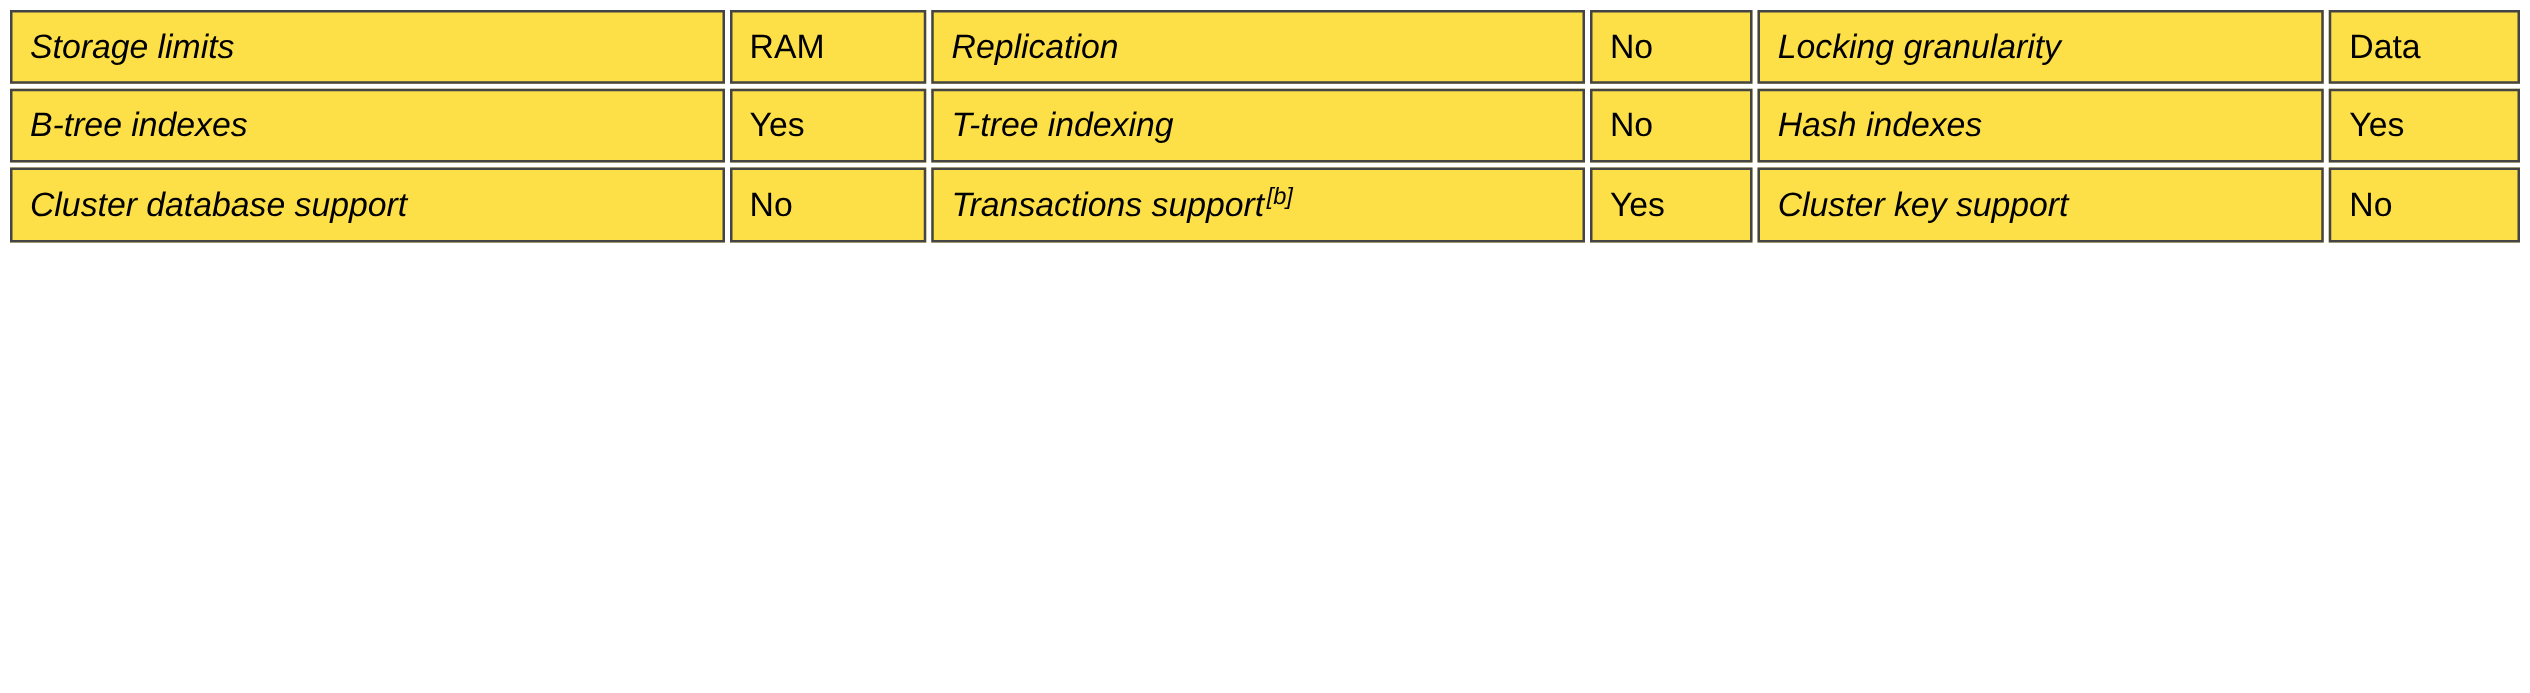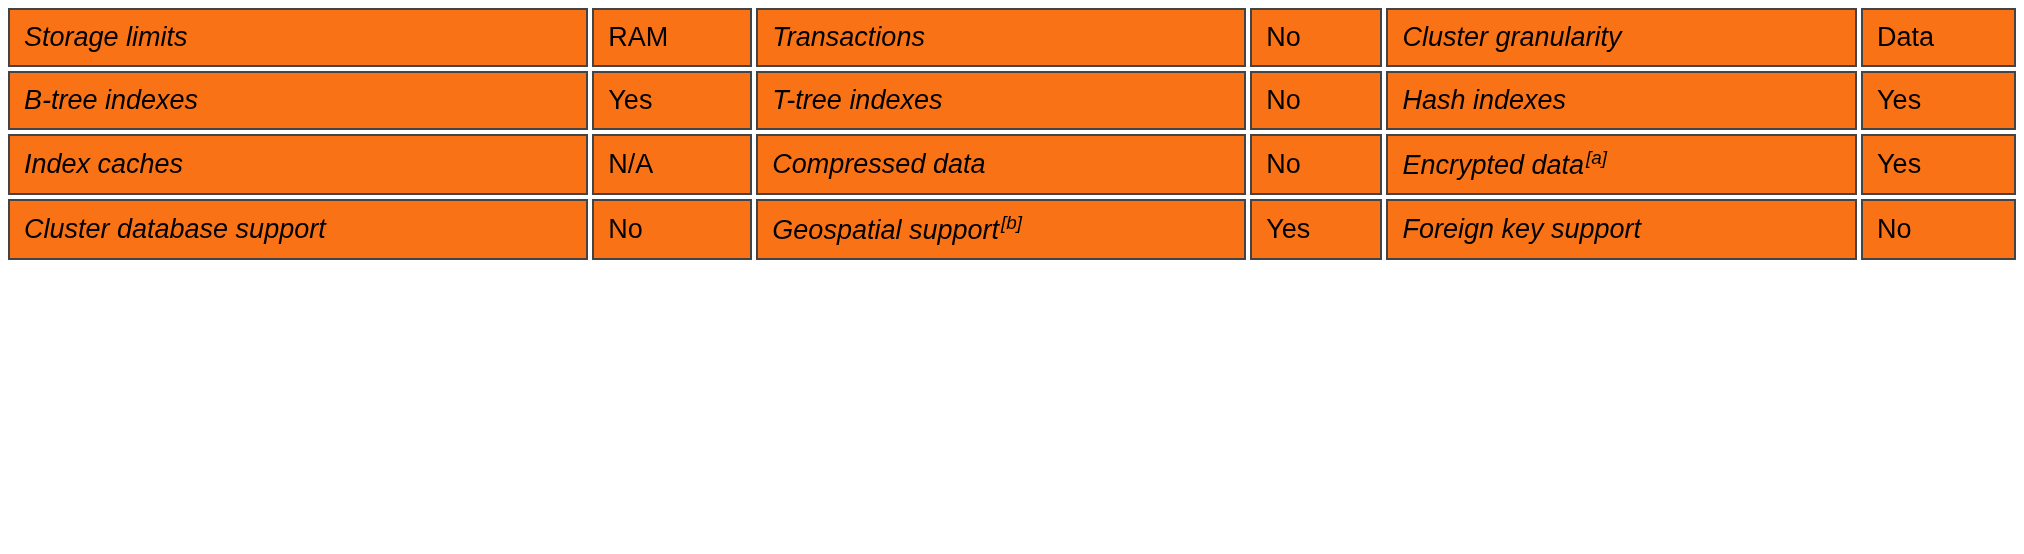--- a/index.html
+++ b/index.html
@@ -16,21 +16,21 @@
     table {
       border-collapse: separate;
       border-spacing: 4px;
       width: 100%;
     }
     td {
       border: 2px solid #444;
       padding: 10px 14px;
       vertical-align: middle;
       line-height: 1.3;
-      background: #f97316;
+      background: #fde047;
     }
     .feature-label {
       font-style: italic;
     }
     .feature-value {
       font-style: normal;
       white-space: nowrap;
       margin-left: 44px;
     }
     .footnote {
@@ -41,43 +41,35 @@
     }
   </style>
 </head>
 <body>
 
 <table>
   <tbody id="table-body">
       <tr>
         <td class="feature-label"><span>Storage limits</span></td>
         <td class="feature-value">RAM</td>
-        <td class="feature-label"><span>Transactions</span></td>
+        <td class="feature-label"><span>Replication</span></td>
         <td class="feature-value">No</td>
-        <td class="feature-label"><span>Cluster granularity</span></td>
+        <td class="feature-label"><span>Locking granularity</span></td>
         <td class="feature-value">Data</td>
       </tr>
       <tr>
         <td class="feature-label"><span>B-tree indexes</span></td>
         <td class="feature-value">Yes</td>
-        <td class="feature-label"><span>T-tree indexes</span></td>
+        <td class="feature-label"><span>T-tree indexing</span></td>
         <td class="feature-value">No</td>
         <td class="feature-label"><span>Hash indexes</span></td>
         <td class="feature-value">Yes</td>
       </tr>
       <tr>
-        <td class="feature-label"><span>Index caches</span></td>
-        <td class="feature-value">N/A</td>
-        <td class="feature-label"><span>Compressed data</span></td>
-        <td class="feature-value">No</td>
-        <td class="feature-label"><span>Encrypted data</span><span class="footnote">[a]</span></td>
-        <td class="feature-value">Yes</td>
-      </tr>
-      <tr>
         <td class="feature-label"><span>Cluster database support</span></td>
         <td class="feature-value">No</td>
-        <td class="feature-label"><span>Geospatial support</span><span class="footnote">[b]</span></td>
+        <td class="feature-label"><span>Transactions support</span><span class="footnote">[b]</span></td>
         <td class="feature-value">Yes</td>
-        <td class="feature-label"><span>Foreign key support</span></td>
+        <td class="feature-label"><span>Cluster key support</span></td>
         <td class="feature-value">No</td>
       </tr>
     </tbody>
 </table>
 
 </body></html>

